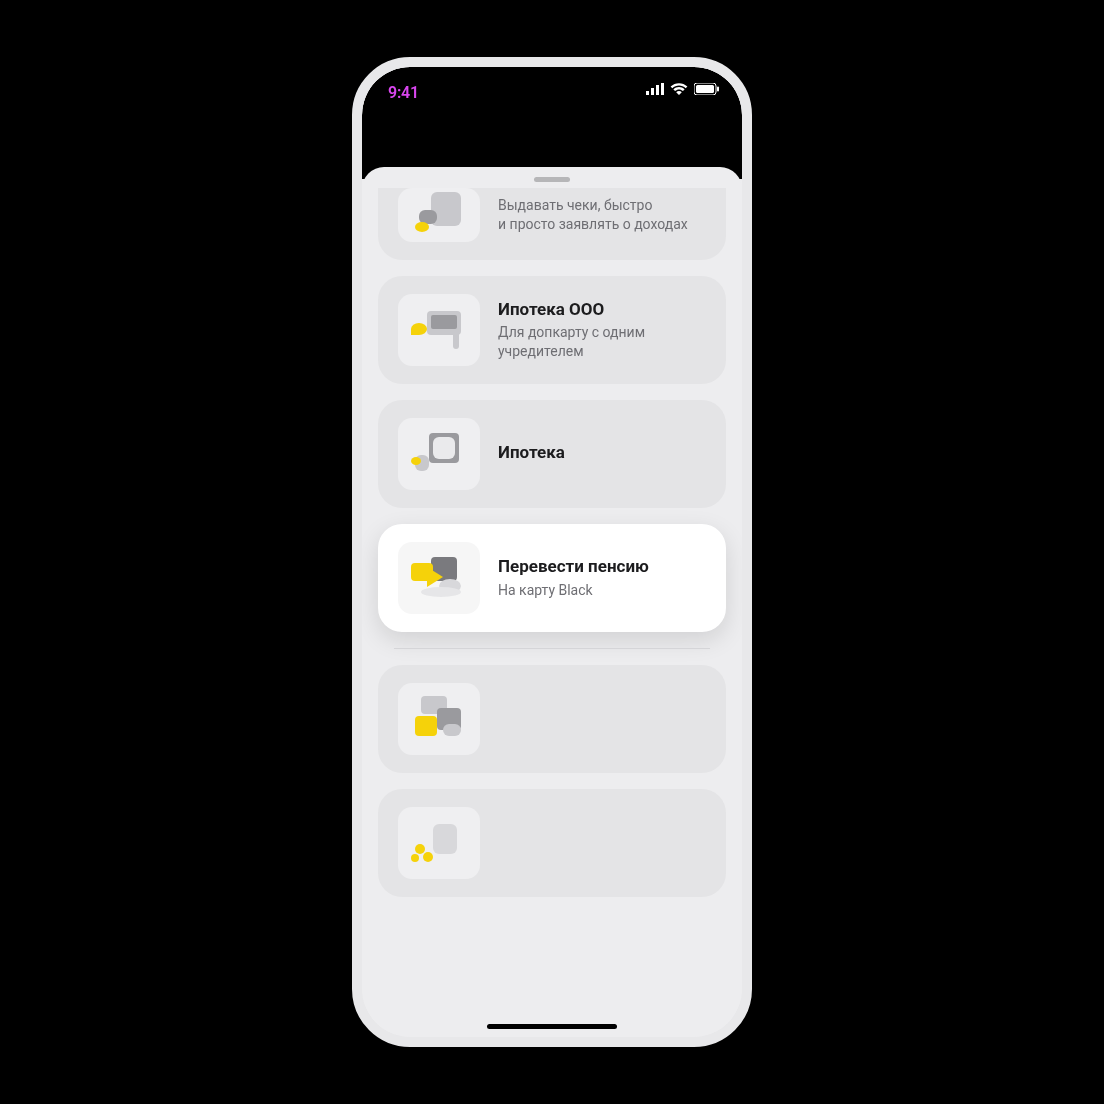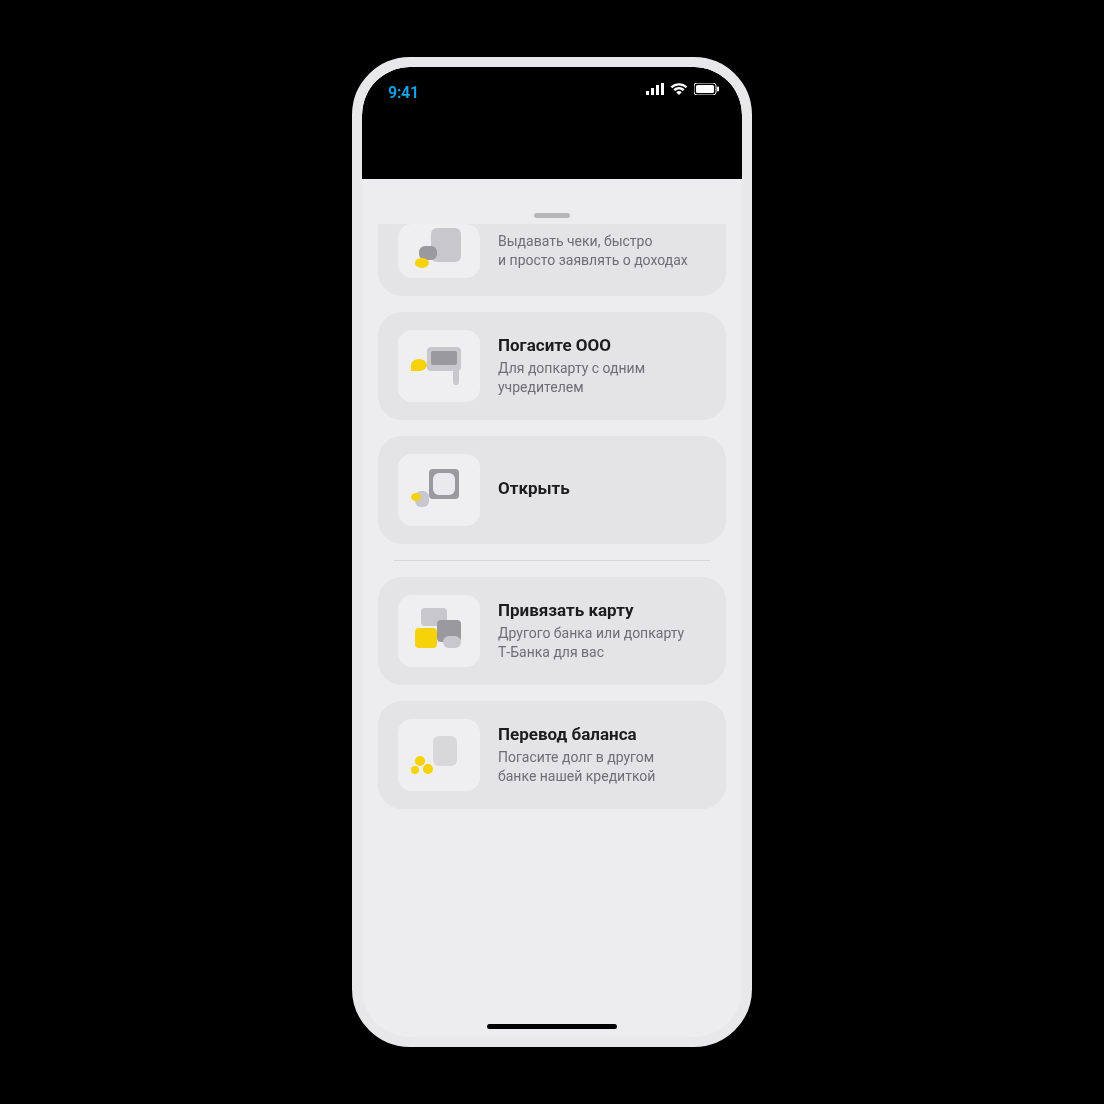--- a/index.html
+++ b/index.html
@@ -27,21 +27,21 @@
     height: 100%;
     background: #ededef;
     border-radius: 48px;
     overflow: hidden;
     position: relative;
   }
   .statusbar {
     background: #000;
     height: 112px;
     position: relative;
-    color: #0ea5e9;
+    color: #d946ef;
     border-radius: 48px 48px 0 0;
     text-decoration: underline;
   }
   .sb-time {
     position: absolute;
     left: 26px;
     top: 16px;
     font-size: 16px;
     font-weight: 600;
     letter-spacing: -0.2px;
@@ -55,21 +55,20 @@
     gap: 6px;
   }
   .sb-right svg { display: block; }
   .sheet {
     position: absolute;
     top: 100px;
     left: 0; right: 0; bottom: 0;
     background: #ededef;
     border-radius: 22px 22px 0 0;
     padding-top: 10px;
-    margin-top: 36px;
   }
   .grabber {
     width: 36px;
     height: 5px;
     border-radius: 3px;
     background: #b6b6b8;
     margin: 0 auto 6px auto;
   }
   .list {
     padding: 0 16px 10px 16px;
@@ -191,73 +190,78 @@
         <div class="card">
           <div class="icon-box">
             <div class="ico">
               <div class="blob-grey" style="left:18px;top:6px;width:34px;height:24px;border-radius:4px;"></div>
               <div class="blob-dark" style="left:22px;top:10px;width:26px;height:14px;border-radius:2px;"></div>
               <div class="blob-grey" style="left:44px;top:24px;width:6px;height:20px;"></div>
               <div class="blob-yellow" style="left:2px;top:18px;width:16px;height:12px;border-radius:50% 50% 50% 0;"></div>
             </div>
           </div>
           <div class="text-wrap">
-            <div class="card-title">Погасите ООО</div>
+            <div class="card-title">Ипотека ООО</div>
             <div class="card-sub">Для допкарту с одним
 учредителем</div>
           </div>
         </div>
 
         <div class="card">
           <div class="icon-box">
             <div class="ico">
               <div class="blob-dark" style="left:20px;top:4px;width:30px;height:30px;border-radius:4px;"></div>
               <div class="blob-grey" style="left:24px;top:8px;width:22px;height:22px;background:#eaeaec;"></div>
               <div class="blob-grey" style="left:6px;top:26px;width:14px;height:16px;"></div>
               <div class="blob-yellow" style="left:2px;top:28px;width:10px;height:8px;border-radius:50%;"></div>
             </div>
           </div>
           <div class="text-wrap">
-            <div class="card-title">Открыть</div>
-          </div>
-        </div>
-
+            <div class="card-title">Ипотека</div>
+          </div>
+        </div>
+
+        <div class="card highlight">
+          <div class="icon-box">
+            <div class="ico">
+              <div class="blob-dark" style="left:22px;top:4px;width:26px;height:24px;background:#7a7a7e;border-radius:4px;"></div>
+              <div class="blob-yellow" style="left:2px;top:10px;width:22px;height:18px;border-radius:4px;"></div>
+              <div class="arrow-y" style="left:18px;top:14px;"></div>
+              <div class="coin" style="left:30px;top:26px;width:22px;height:14px;"></div>
+              <div class="coin" style="left:12px;top:34px;width:40px;height:10px;background:#e6e6e8;"></div>
+            </div>
+          </div>
+          <div class="text-wrap">
+            <div class="card-title">Перевести пенсию</div>
+            <div class="card-sub">На карту Black</div>
+          </div>
+        </div>
 
         <div class="divider"></div>
 
         <div class="card">
           <div class="icon-box">
             <div class="ico">
               <div class="blob-grey" style="left:12px;top:2px;width:26px;height:18px;border-radius:4px;"></div>
               <div class="blob-dark" style="left:28px;top:14px;width:24px;height:22px;border-radius:4px;"></div>
               <div class="blob-yellow" style="left:6px;top:22px;width:22px;height:20px;border-radius:4px;"></div>
               <div class="blob-grey" style="left:34px;top:30px;width:18px;height:12px;"></div>
             </div>
           </div>
-          <div class="text-wrap">
-            <div class="card-title">Привязать карту</div>
-            <div class="card-sub">Другого банка или допкарту
-Т‑Банка для вас</div>
-          </div>
         </div>
 
         <div class="card">
           <div class="icon-box">
             <div class="ico">
               <div class="blob-grey" style="left:24px;top:6px;width:24px;height:30px;border-radius:6px;background:#d8d8db;"></div>
               <div class="blob-yellow" style="left:6px;top:26px;width:10px;height:10px;border-radius:50%;"></div>
               <div class="blob-yellow" style="left:14px;top:34px;width:10px;height:10px;border-radius:50%;"></div>
               <div class="blob-yellow" style="left:2px;top:36px;width:8px;height:8px;border-radius:50%;"></div>
             </div>
           </div>
-          <div class="text-wrap">
-            <div class="card-title">Перевод баланса</div>
-            <div class="card-sub">Погасите долг в другом
-банке нашей кредиткой</div>
-          </div>
         </div>
 
       </div>
 
       <div class="home-indicator"></div>
     </div>
 
   </div>
 </div>
 

